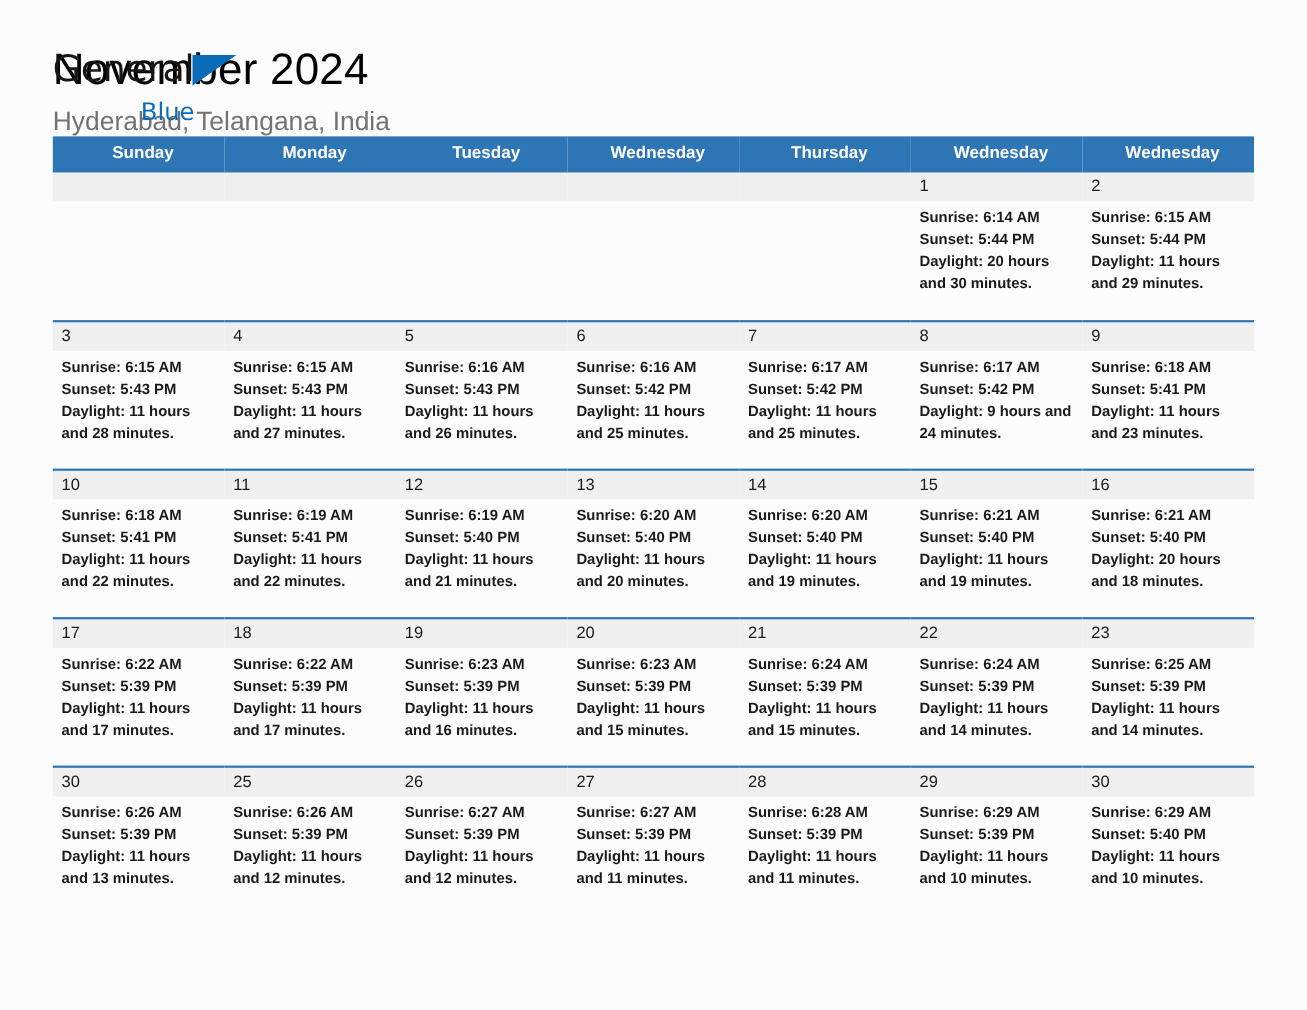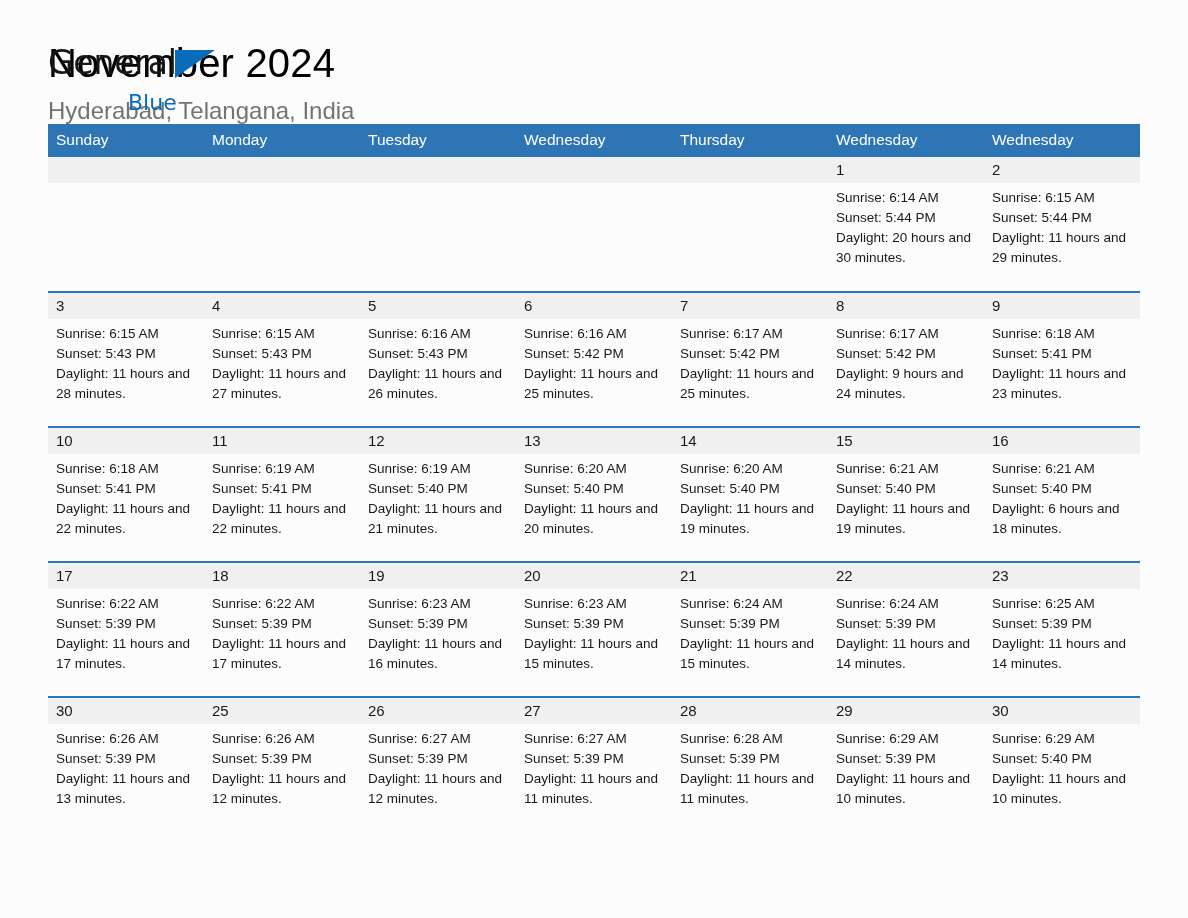--- a/index.html
+++ b/index.html
@@ -90,22 +90,22 @@
     width: 1092px;
     border-collapse: collapse;
     table-layout: fixed;
     margin-top: 14px;
   }
 
   .calendar th {
     background: #2e75b6;
     color: #ffffff;
     font-size: 15.5px;
-    font-weight: 400;
-    text-align: left;
+    font-weight: 700;
+    text-align: center;
     padding: 7px 0 8px 8px;
     border: none;
   }
 
   .calendar td {
     vertical-align: top;
     padding: 0;
     border: none;
     border-top: 2px solid #2e75b6;
     width: 156px;
@@ -124,20 +124,21 @@
     color: #1a1a1a;
     padding-left: 8px;
     box-sizing: border-box;
   }
 
   .daybody {
     padding: 5px 8px 0 8px;
     font-size: 13.5px;
     line-height: 20px;
     color: #1a1a1a;
+    font-weight: bold;
   }
   .daybody div { white-space: nowrap; }
   .daybody .wrap { white-space: normal; }
 
   .empty .daynum { background: #f0f0f0; }
 </style>
 </head>
 <body>
 
 <div class="page">
@@ -306,21 +307,21 @@
               <div>Sunrise: 6:21 AM</div>
               <div>Sunset: 5:40 PM</div>
               <div class="wrap">Daylight: 11 hours and 19 minutes.</div>
             </div>
           </td>
           <td>
             <div class="daynum">16</div>
             <div class="daybody">
               <div>Sunrise: 6:21 AM</div>
               <div>Sunset: 5:40 PM</div>
-              <div class="wrap">Daylight: 6 hours and 18 minutes.</div>
+              <div class="wrap">Daylight: 20 hours and 18 minutes.</div>
             </div>
           </td>
         </tr>
         <tr>
           <td>
             <div class="daynum">17</div>
             <div class="daybody">
               <div>Sunrise: 6:22 AM</div>
               <div>Sunset: 5:39 PM</div>
               <div class="wrap">Daylight: 11 hours and 17 minutes.</div>

